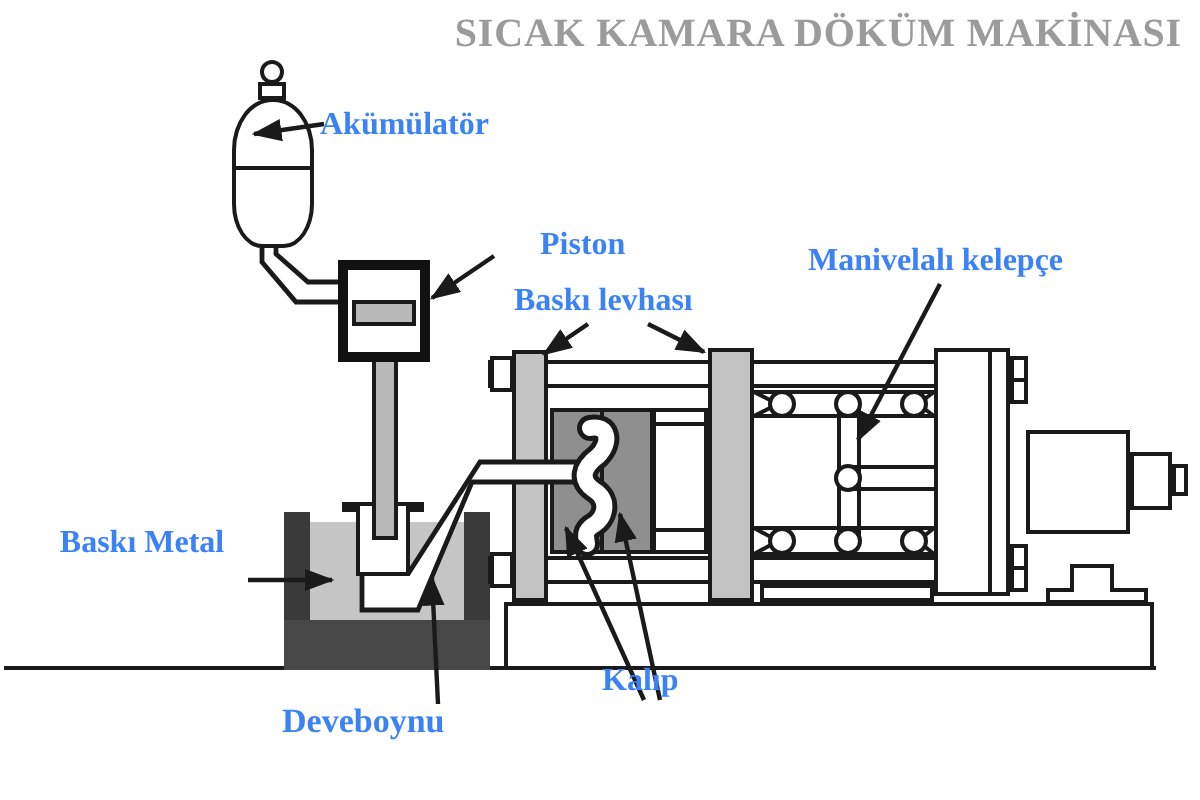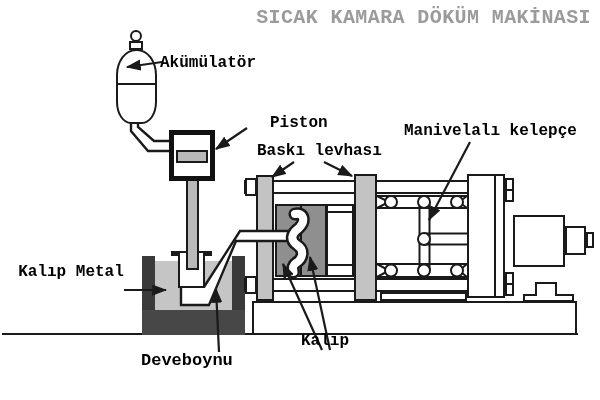--- a/index.html
+++ b/index.html
@@ -1,19 +1,19 @@
 <!DOCTYPE html>
 <html><head>
 <meta charset="utf-8">
 <style>
   html,body{margin:0;padding:0;background:#fff;}
   #stage{position:relative;width:600px;height:400px;background:#ffffff;overflow:hidden;
-         font-family:Liberation Mono, monospace;}
+         font-family:Liberation Serif, serif;}
   .abs{position:absolute;box-sizing:border-box;}
-  .lbl{position:absolute;font-weight:bold;font-size:16px;color:#000000;white-space:nowrap;line-height:18px;}
+  .lbl{position:absolute;font-weight:bold;font-size:16px;color:#3b82f6;white-space:nowrap;line-height:18px;}
   #title{position:absolute;top:6px;right:9px;font-weight:bold;font-size:20px;color:#9b9b9b;
          letter-spacing:.4px;white-space:nowrap;}
   .outline{border:2px solid #1a1a1a;background:#fff;}
   .gray{background:#c3c3c3;border:2px solid #1a1a1a;}
   svg{position:absolute;left:0;top:0;}
 </style>
 </head>
 <body>
 
 <div id="stage">
@@ -125,18 +125,18 @@
       <line x1="330" y1="350" x2="310" y2="257" marker-end="url(#ah)"></line>
     </g>
   </svg>
 
   <div id="title">SICAK KAMARA DÖKÜM MAKİNASI</div>
   <div class="lbl" style="left:160px;top:54px;">Akümülatör</div>
   <div class="lbl" style="left:246px;top:114px;margin-left:24px;">Piston</div>
   <div class="lbl" style="left:404px;top:122px;">Manivelalı kelepçe</div>
   <div class="lbl" style="left:257px;top:142px;">Baskı levhası</div>
   <div class="lbl" style="left:12px;top:263px;width:118px;text-align:center;white-space:normal;">
-    <span>Kalıp Metal</span><br>
+    <span>Baskı Metal</span><br>
   </div>
   <div class="lbl" style="left:141px;top:352px;font-size:17px;">Deveboynu</div>
   <div class="lbl" style="left:301px;top:332px;">Kalıp</div>
 
 </div>
 
 </body></html>

